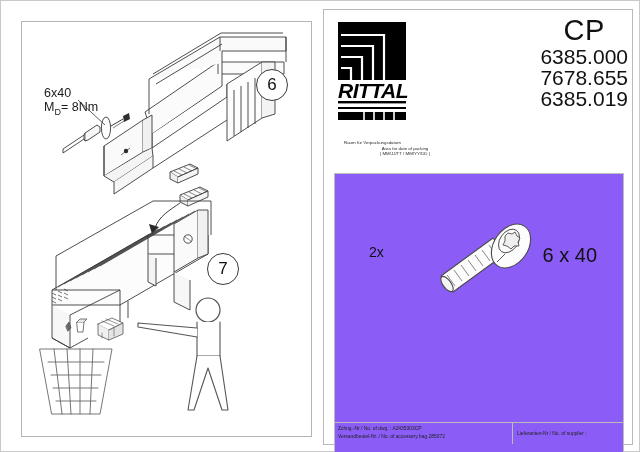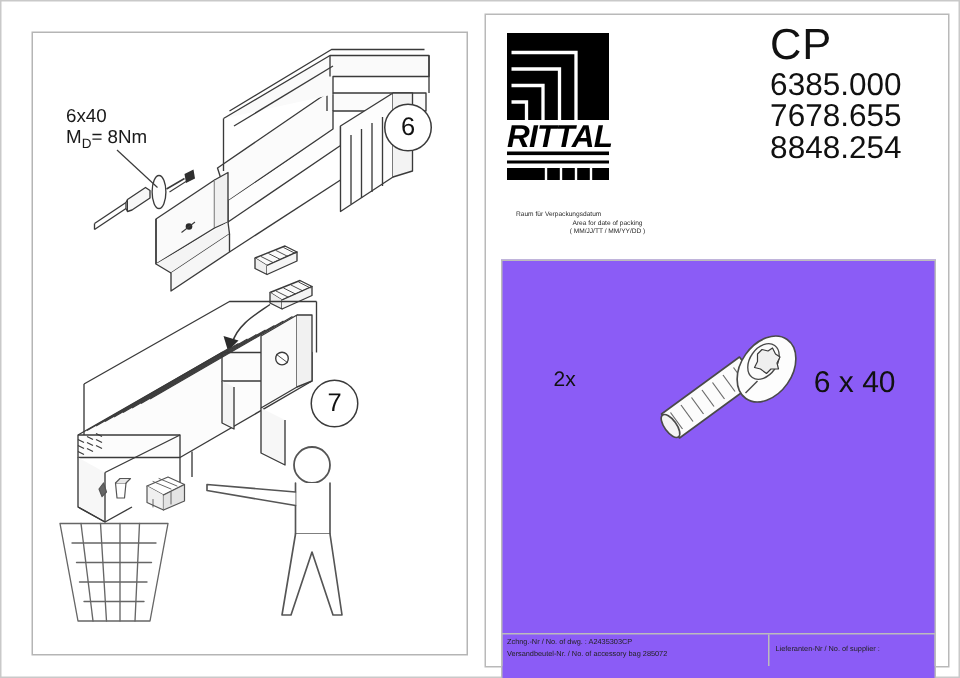--- a/index.html
+++ b/index.html
@@ -51,21 +51,21 @@
   #step-6-badge { left: 234px; top: 47px; }
   #step-7-badge { left: 185px; top: 231px; }
 
   .callout {
     position: absolute;
     font-size: 12.5px;
     line-height: 14px;
     color: #1a1a1a;
     white-space: nowrap;
   }
-  #torque-note { left: 22px; top: 48px; }
+  #torque-note { left: 22px; top: 64px; }
   #torque-note .sub {
     font-size: 9px;
     vertical-align: sub;
   }
 
   svg.art { position: absolute; left: 0; top: 0; overflow: visible; }
 
   
   #right-panel {
     position: absolute;
@@ -86,23 +86,23 @@
   }
   #rittal-logo {
     position: absolute;
     left: 14px;
     top: 12px;
     width: 72px;
     height: 98px;
   }
   #product-codes {
     position: absolute;
-    right: 31px;
+    right: 4px;
     top: 4px;
-    text-align: left;
+    text-align: center;
   }
   #product-family {
     font-size: 29px;
     line-height: 32px;
     letter-spacing: 0.5px;
     color: #111;
   }
   .code-line {
     font-size: 21px;
     line-height: 21px;
@@ -386,21 +386,21 @@
           <path d="M36 90 L36 98"></path>
           <path d="M46 90 L46 98"></path>
           <path d="M56 90 L56 98"></path>
         </g>
       </svg>
 
       <div id="product-codes">
         <div id="product-family">CP</div>
         <div class="code-line">6385.000</div>
         <div class="code-line">7678.655</div>
-        <div class="code-line">8848.254</div>
+        <div class="code-line">6385.019</div>
       </div>
     </div>
 
     <div id="packing-date-note">
       <div class="l1">Raum für Verpackungsdatum</div>
       <div>Area for date of packing</div>
       <div>( MM/JJ/TT / MM/YY/DD )</div>
     </div>
 
     <div id="parts-box">

